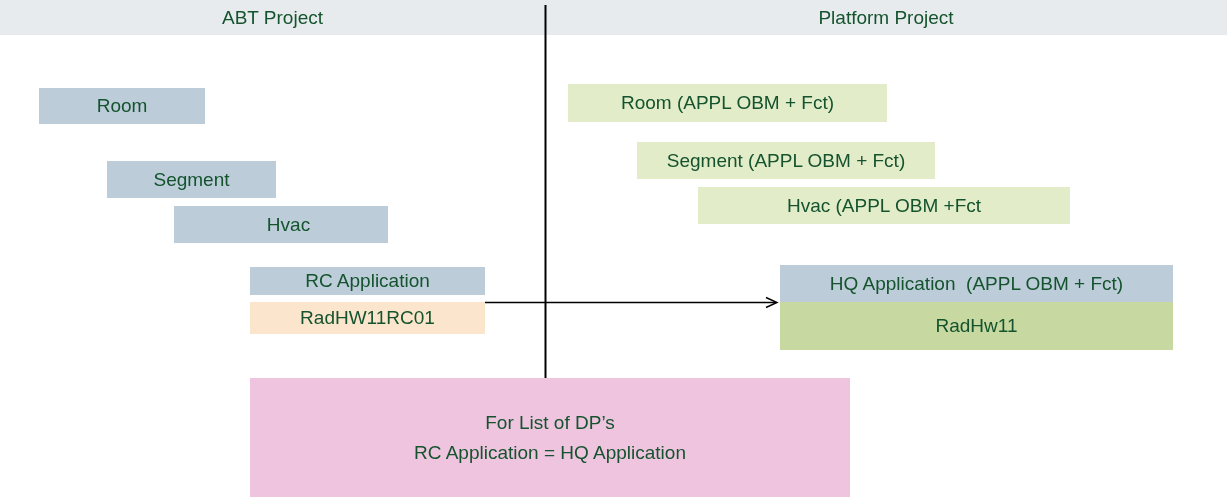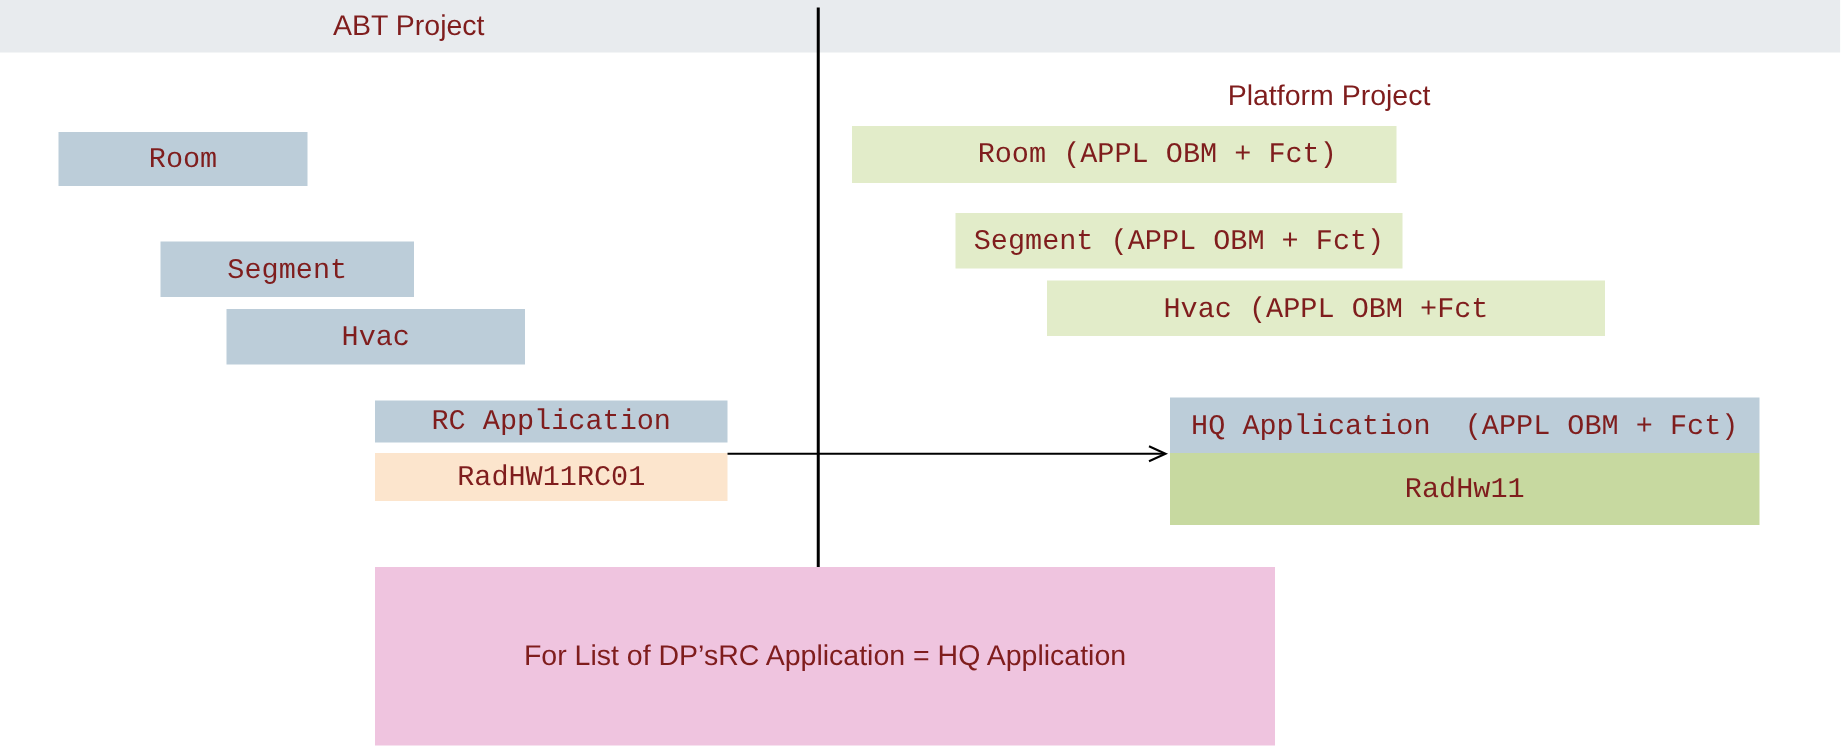--- a/index.html
+++ b/index.html
@@ -7,80 +7,79 @@
     padding: 0;
     background: #ffffff;
   }
   .canvas {
     position: relative;
     width: 1227px;
     height: 501px;
     background: #ffffff;
     font-family: "Liberation Sans", "DejaVu Sans", sans-serif;
     font-size: 19px;
-    color: #7f1d1d;
+    color: #14532d;
     overflow: hidden;
   }
   .abs { position: absolute; }
   .band {
     left: 0; top: 7;
     width: 1227px; height: 35px;
   }
   .col-title {
     top: 7; height: 35px;
     line-height: 35px;
     text-align: center;
     white-space: pre;
   }
   .col-title.left  { left: 0;   width: 545px; }
-  .col-title.right { left: 545px; width: 682px; margin-top: 47px; }
+  .col-title.right { left: 545px; width: 682px; }
   .box {
     display: flex;
     align-items: center;
     justify-content: center;
     white-space: pre;
-    font-family: Liberation Mono, monospace;
   }
   .svg-overlay {
     left: 0; top: 0;
     width: 1227px; height: 501px;
     pointer-events: none;
   }
   .note {
     left: 250px; top: 378px;
     width: 600px; height: 119px;
     display: flex;
-    flex-direction: row;
+    flex-direction: column;
     align-items: center;
     justify-content: center;
     text-align: center;
     line-height: 30px;
     white-space: pre;
   }
 </style>
 </head>
 <body>
 
 <div class="canvas">
 
   <div class="abs band" style="background-color: rgb(232, 235, 238);"></div>
   <div class="abs col-title left">ABT Project</div>
   <div class="abs col-title right">Platform Project</div>
 
   <div class="abs box" style="left: 39px; top: 88px; width: 166px; height: 36px; background-color: rgb(188, 205, 217);">Room</div>
 
   <div class="abs box" style="left: 107px; top: 145px; width: 169px; height: 37px; background-color: rgb(188, 205, 217); margin-top: 16px;">Segment</div>
 
-  <div class="abs box" style="left: 151px; top: 206px; width: 199px; height: 37px; background-color: rgb(188, 205, 217);">Hvac</div>
+  <div class="abs box" style="left: 174px; top: 206px; width: 199px; height: 37px; background-color: rgb(188, 205, 217); padding-left: 15px;">Hvac</div>
 
   <div class="abs box" style="left: 250px; top: 267px; width: 235px; height: 28px; background-color: rgb(188, 205, 217);">RC Application</div>
 
   <div class="abs box" style="left: 250px; top: 302px; width: 235px; height: 32px; background-color: rgb(252, 229, 205);">RadHW11RC01</div>
 
-  <div class="abs box" style="left: 568px; top: 84px; width: 319px; height: 38px; background-color: rgb(226, 236, 201); padding-left: 44px;">Room (APPL OBM + Fct)</div>
+  <div class="abs box" style="left: 568px; top: 84px; width: 319px; height: 38px; background-color: rgb(226, 236, 201);">Room (APPL OBM + Fct)</div>
 
   <div class="abs box" style="left: 637px; top: 142px; width: 298px; height: 37px; background-color: rgb(226, 236, 201);">Segment (APPL OBM + Fct)</div>
 
   <div class="abs box" style="left: 698px; top: 187px; width: 372px; height: 37px; background-color: rgb(226, 236, 201);">Hvac (APPL OBM +Fct</div>
 
   <div class="abs box" style="left: 780px; top: 265px; width: 393px; height: 37px; background-color: rgb(188, 205, 217);">HQ Application  (APPL OBM + Fct)</div>
 
   <div class="abs box" style="left: 780px; top: 302px; width: 393px; height: 48px; background-color: rgb(199, 217, 160);">RadHw11</div>
 
   <svg class="abs svg-overlay" viewBox="0 0 1227 501">

